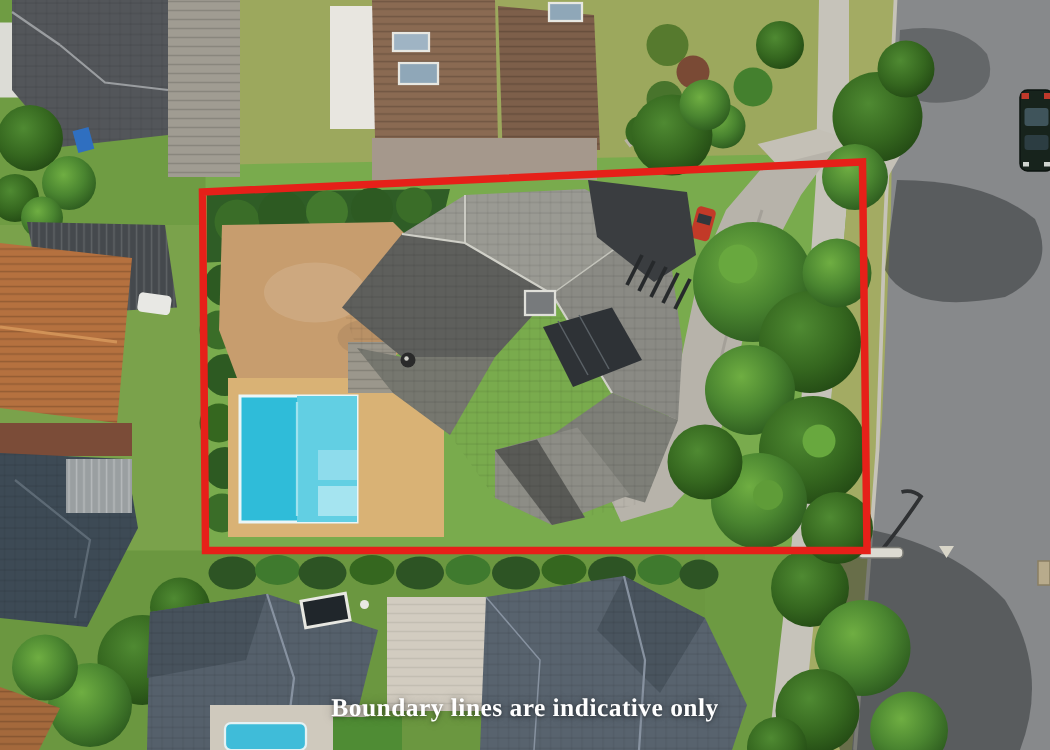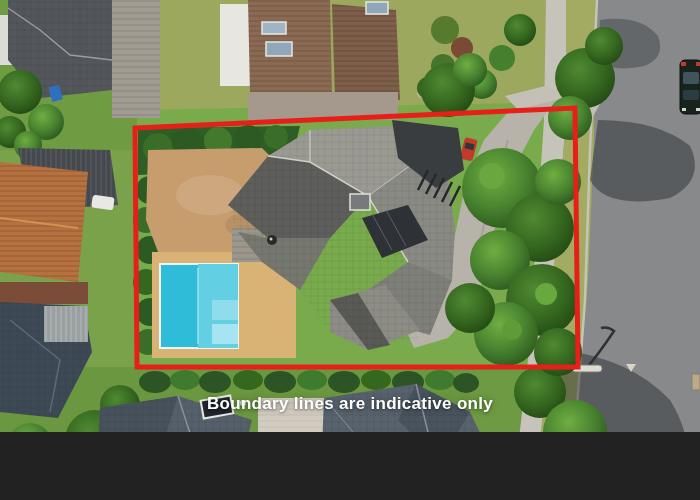--- a/index.html
+++ b/index.html
@@ -1,18 +1,18 @@
 <!DOCTYPE html>
 <html><head>
 <meta charset="utf-8">
 <style>
   html,body{margin:0;padding:0;background:#222;}
   .scene{
-    position:relative;width:700px;height:432px;overflow:hidden;
-    font-family:Liberation Sans, sans-serif;
+    position:relative;width:700px;height:500px;overflow:hidden;
+    font-family:Liberation Serif, serif;
   }
   .scene svg{position:absolute;inset:0;display:block;}
   .disclaimer{
     position:absolute;left:0;right:0;bottom:18px;
     text-align:center;
     font-size:17px;font-weight:700;letter-spacing:.3px;
     color:#ffffff;
     text-shadow:0 1px 3px rgba(0,0,0,.45), 0 0 8px rgba(0,0,0,.25);
     pointer-events:none;
   }

